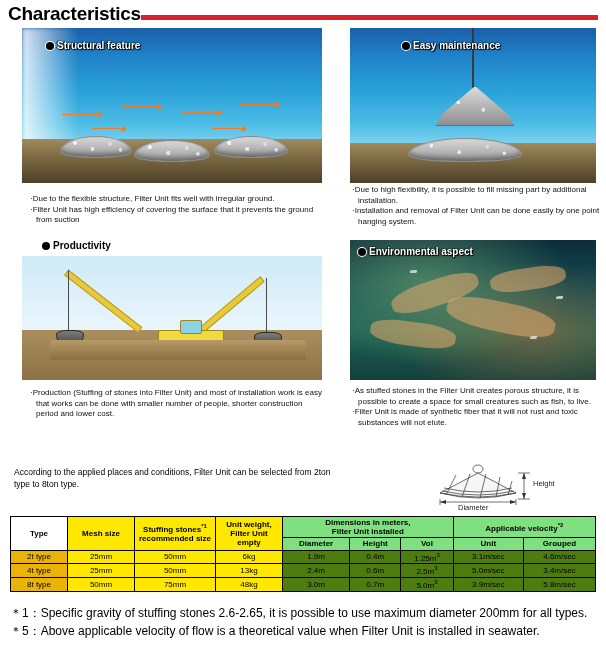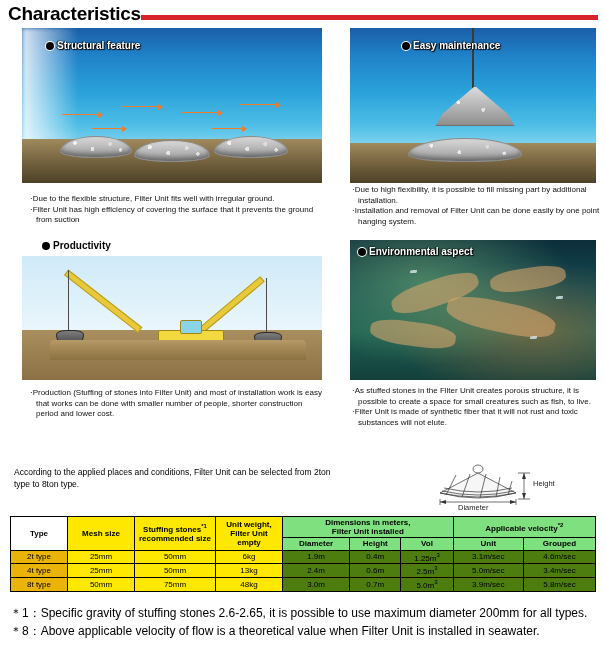--- a/index.html
+++ b/index.html
@@ -430,16 +430,16 @@
         <td class="green">0.7m</td>
         <td class="green"><span>5.0m</span><span class="cube">3</span></td>
         <td class="green">3.9m/sec</td>
         <td class="green">5.8m/sec</td>
       </tr>
     </tbody>
   </table>
 
   <div id="footnotes">
     <div>＊1：Specific gravity of stuffing stones 2.6-2.65, it is possible to use maximum diameter 200mm for all types.</div>
-    <div>＊8：Above applicable velocity of flow is a theoretical value when Filter Unit is installed in seawater.</div>
+    <div>＊5：Above applicable velocity of flow is a theoretical value when Filter Unit is installed in seawater.</div>
   </div>
 
 </div>
 
 </body></html>

